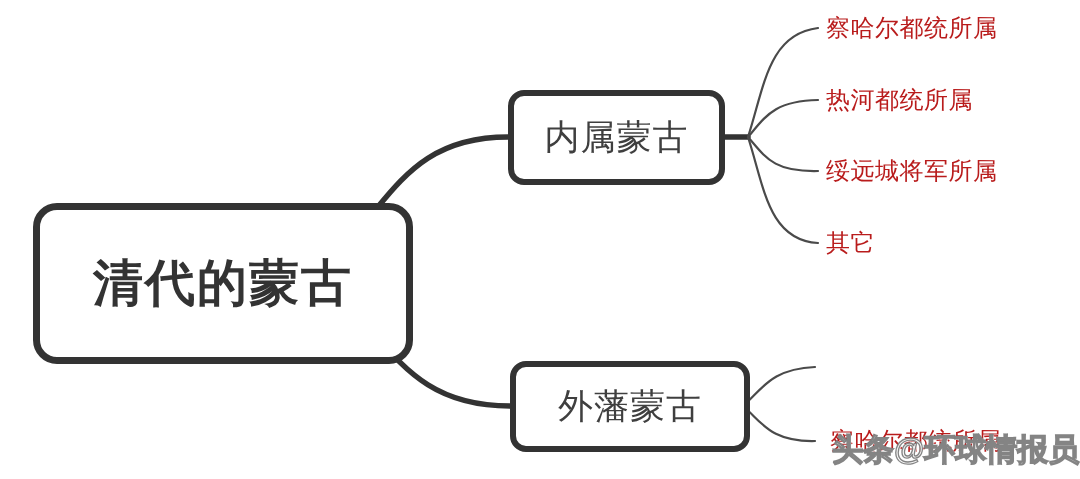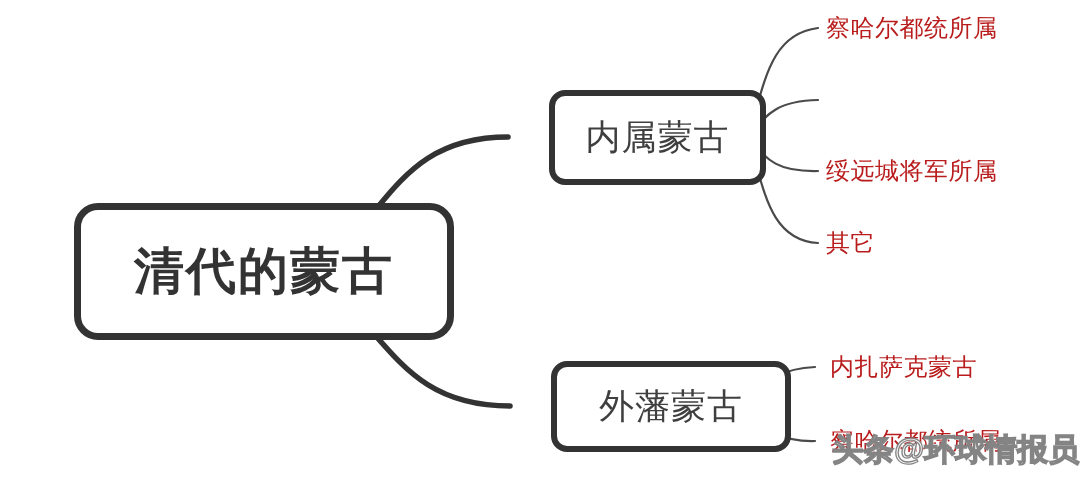--- a/index.html
+++ b/index.html
@@ -25,27 +25,26 @@
   .node-box {
     position: absolute;
     box-sizing: border-box;
     background: #ffffff;
     border: 6px solid #333333;
     border-radius: 16px;
     display: flex;
     align-items: center;
     justify-content: center;
     color: #3f3f3f;
-    margin-left: 41px;
   }
   .root-box {
     left: 33px;
     top: 203px;
     width: 380px;
-    height: 137px;
+    height: 161px;
     border-width: 7px;
     border-radius: 24px;
     font-size: 50px;
     font-weight: 800;
     letter-spacing: 2px;
     color: #333333;
   }
   .branch-box {
     font-size: 35px;
     font-weight: 400;
@@ -124,20 +123,20 @@
 
   <div class="node-box branch-box branch-box-1">
     <span>内属蒙古</span>
   </div>
 
   <div class="node-box branch-box branch-box-2">
     <span>外藩蒙古</span>
   </div>
 
   <div class="leaf-label leaf-1">察哈尔都统所属</div>
+  <div class="leaf-label leaf-2">热河都统所属</div>
   <div class="leaf-label leaf-3">绥远城将军所属</div>
   <div class="leaf-label leaf-4">其它</div>
-  <div class="leaf-label leaf-5">内扎萨克蒙古</div>
   <div class="leaf-label leaf-6">察哈尔都统所属</div>
 
   <div class="watermark">头条@环球情报员</div>
 
 </div>
 
 </body></html>

